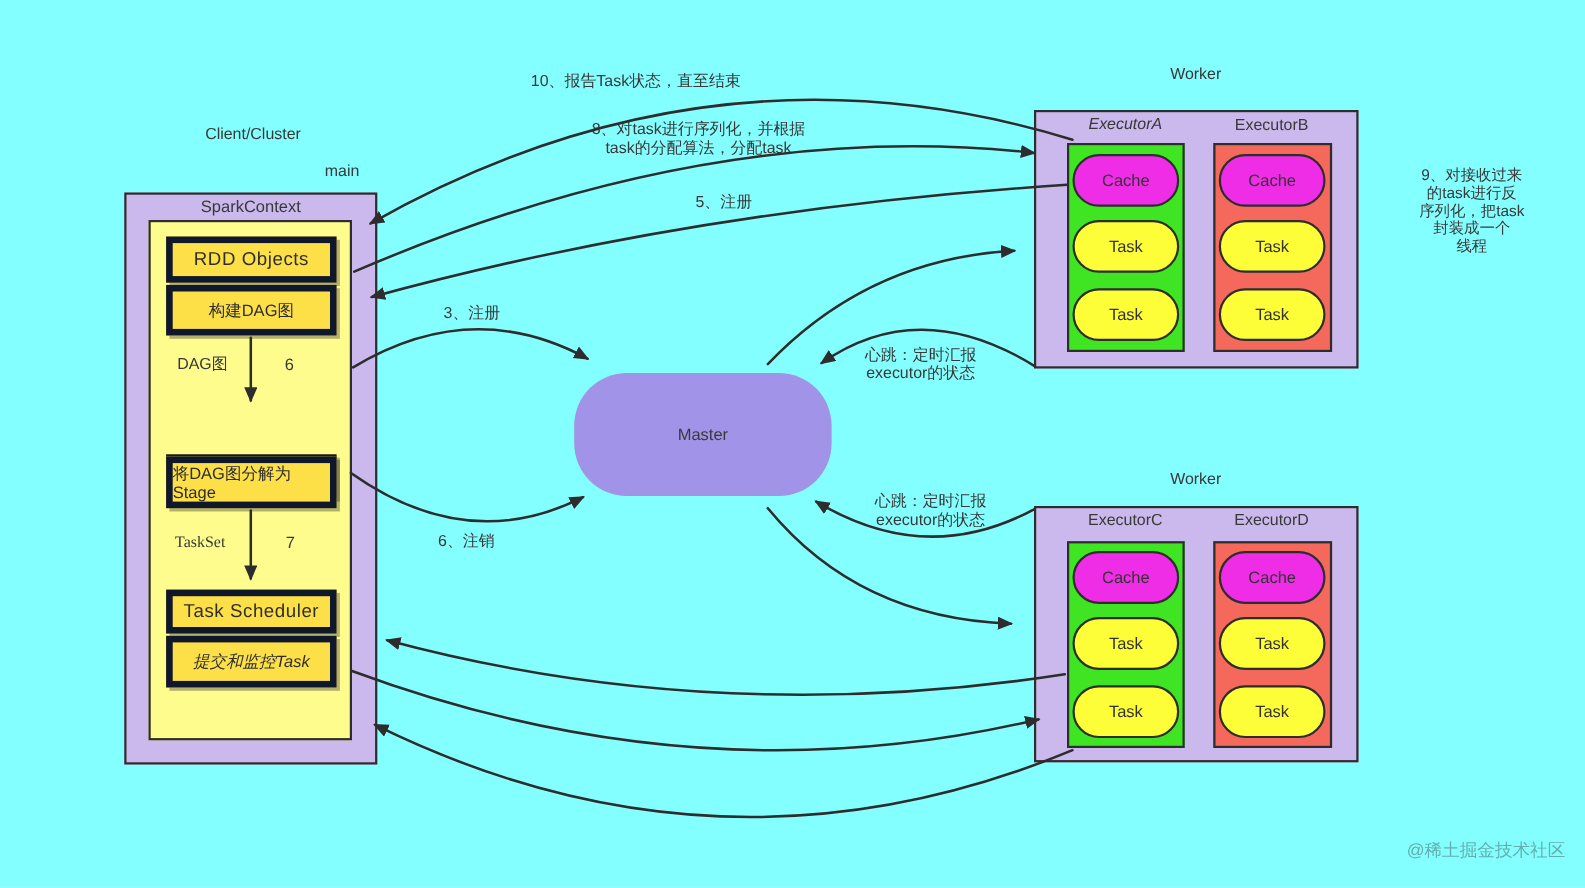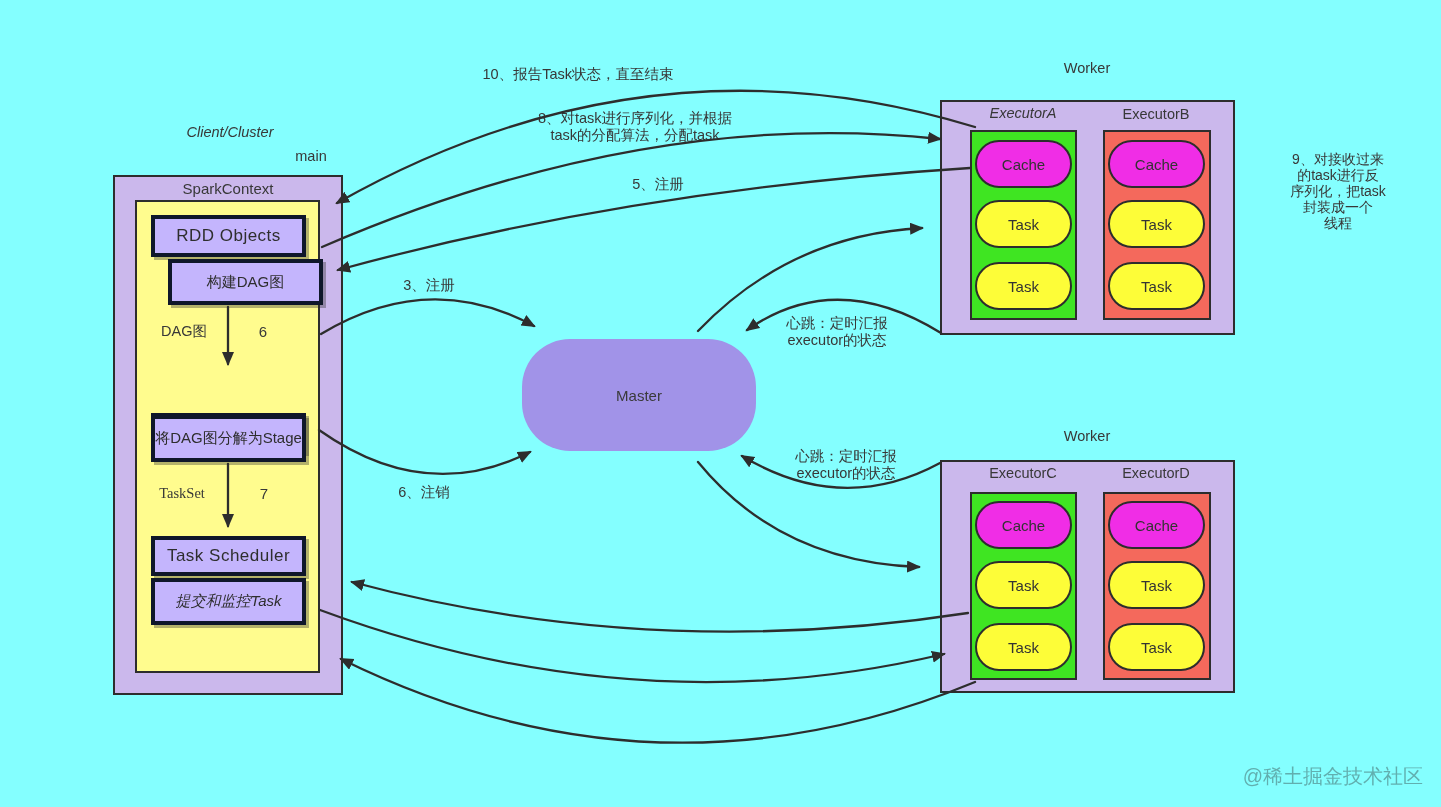--- a/index.html
+++ b/index.html
@@ -6,21 +6,21 @@
   .canvas {
     position:relative; width:1441px; height:807px;
     background:#84FFFF; overflow:hidden;
     font-family:"Liberation Sans","DejaVu Sans",sans-serif;
     color:#333;
   }
   .box { position:absolute; box-sizing:border-box; }
   .panel { background:#CBB8EC; border:2px solid #2d2d2d; }
   .yellow-inner { background:#FFFC8E; border:2px solid #2d2d2d; }
   .blue-block {
-    background:#c4b5fd; border:4px solid #0f172a;
+    background:#fde047; border:6px solid #0f172a;
     box-shadow:3px 3px 0 rgba(40,40,40,0.35);
     display:flex; align-items:center; justify-content:center;
     color:#2e2e2e;
   }
   .blue-title { font-size:17px; letter-spacing:0.5px; }
   .blue-sub   { font-size:15px; }
   .exec-green { background:#3FE522; border:2px solid #2d2d2d; }
   .exec-red   { background:#F4695C; border:2px solid #2d2d2d; }
   .pill {
     position:absolute; box-sizing:border-box;
@@ -35,39 +35,39 @@
     display:flex; align-items:center; justify-content:center;
     font-size:15px; color:#3a3a3a;
   }
   .lbl {
     position:absolute; transform:translateX(-50%);
     text-align:center; white-space:pre-line;
     font-size:14.5px; line-height:17px; color:#383838;
   }
   .watermark {
     position:absolute; right:18px; top:763px;
-    font-size:20px; color:rgba(70,110,110,0.55);
+    font-size:16px; color:rgba(70,110,110,0.55);
   }
   svg.overlay { position:absolute; left:0; top:0; pointer-events:none; }
   svg.overlay path { fill:none; stroke:#2d2d2d; stroke-width:2.3; stroke-linecap:round; }
 </style>
 </head>
 <body>
 
 <div class="canvas">
 
-  <div class="lbl" style="left:230px; top:124px;font-style:italic;">Client/Cluster</div>
+  <div class="lbl" style="left:230px; top:114px;">Client/Cluster</div>
   <div class="lbl" style="left:311px; top:148px;">main</div>
 
   <div class="box panel" style="left:113px; top:175px; width:230px; height:520px;"></div>
   <div class="lbl" style="left:228px; top:180px; font-size:15px;">SparkContext</div>
   <div class="box yellow-inner" style="left:135px; top:200px; width:185px; height:473px;"></div>
 
   <div class="box blue-block blue-title" style="left:151px; top:215px; width:155px; height:42px;">RDD Objects</div>
-  <div class="box blue-block blue-sub" style="left:168px; top:259px; width:155px; height:46px;">构建DAG图</div>
+  <div class="box blue-block blue-sub" style="left:151px; top:259px; width:155px; height:46px;">构建DAG图</div>
 
   <div class="lbl" style="left:184px; top:323px;">DAG图</div>
   <div class="lbl" style="left:263px; top:323px; font-size:15px;">6</div>
 
   <div class="box blue-block blue-title" style="left:151px; top:373px; width:155px; height:40px;margin-top:40px;">DAG Scheduler</div>
   <div class="box blue-block blue-sub" style="left:151px; top:415px; width:155px; height:47px;">将DAG图分解为Stage</div>
 
   <div class="lbl" style="left:182px; top:485px;font-family:Liberation Serif, serif;">TaskSet</div>
   <div class="lbl" style="left:264px; top:485px; font-size:15px;">7</div>
 

